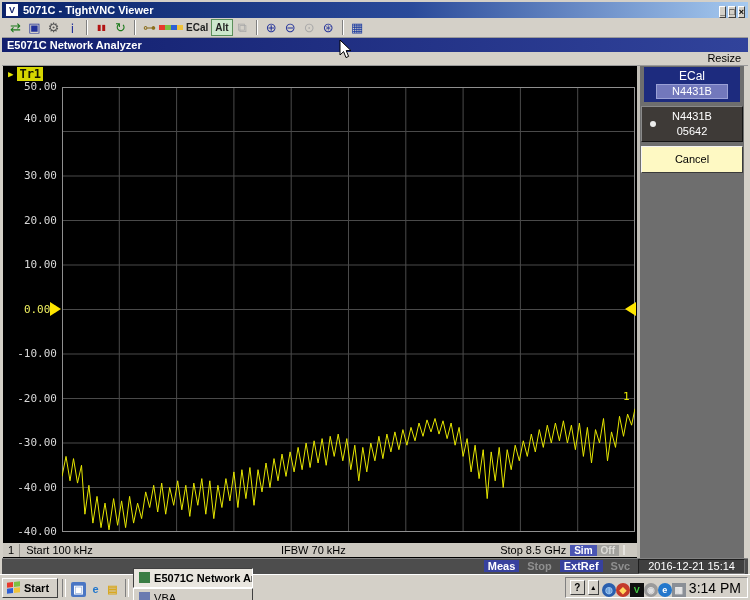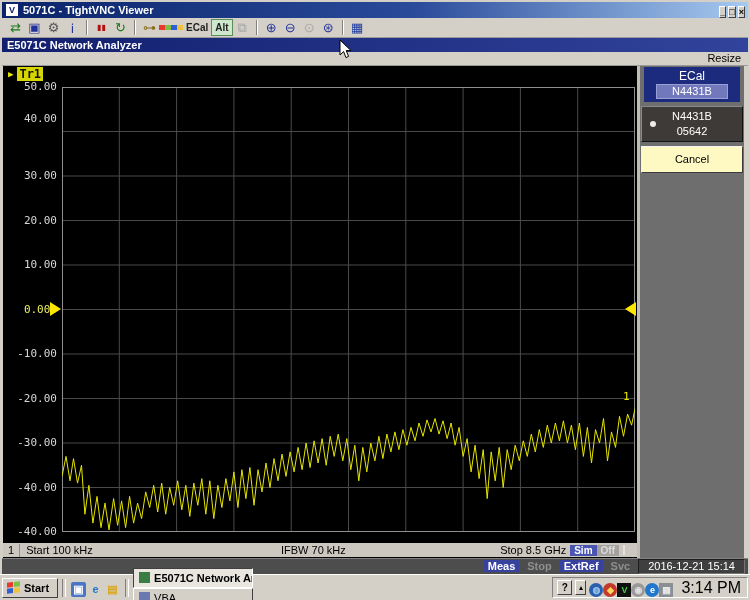--- a/index.html
+++ b/index.html
@@ -72,21 +72,21 @@
   .tb-div{width:2px;height:18px;border-left:1px solid #808080;border-right:1px solid #fff;margin:0 4px}
   .ql-ic{width:15px;height:15px;margin:0 1px;display:inline-flex;align-items:center;justify-content:center;font:bold 11px "Liberation Sans",sans-serif;border-radius:2px}
   .taskbtn{display:flex;align-items:center;gap:4px;height:20px;width:120px;padding:0 5px;margin-right:3px;border:1px solid;border-color:#fff #404040 #404040 #fff;font-size:11px;overflow:hidden;white-space:nowrap;box-sizing:border-box}
   .taskbtn.act{border-color:#404040 #fff #fff #404040;background:#e9e6df;font-weight:bold}
   .task-ic{width:11px;height:11px;flex:0 0 auto}
   #tray{margin-left:auto;display:flex;align-items:center;gap:3px;height:21px;border:1px solid;border-color:#808080 #fff #fff #808080;padding:0 6px 0 4px;box-sizing:border-box}
   #trayhelp{width:15px;height:15px;border:1px solid;border-color:#fff #404040 #404040 #fff;text-align:center;font:bold 10px/14px "Liberation Sans",sans-serif;box-sizing:border-box}
   #traychev{font-size:8px;width:11px;height:15px;line-height:14px;text-align:center;border:1px solid;border-color:#fff #404040 #404040 #fff;box-sizing:border-box}
   .tray-ic{width:14px;height:14px;display:inline-flex;align-items:center;justify-content:center;font:bold 9px "Liberation Sans",sans-serif}
   .tray-ic.rnd{border-radius:50%}
-  #trayclock{font-size:16px;margin-left:5px}
+  #trayclock{font-size:14px;}
 
   #cursor{position:absolute;left:339px;top:39px}
 </style>
 </head>
 <body>
 
 <div id="win">
 
   <div id="titlebar">
     <span id="title-icon">V</span>

